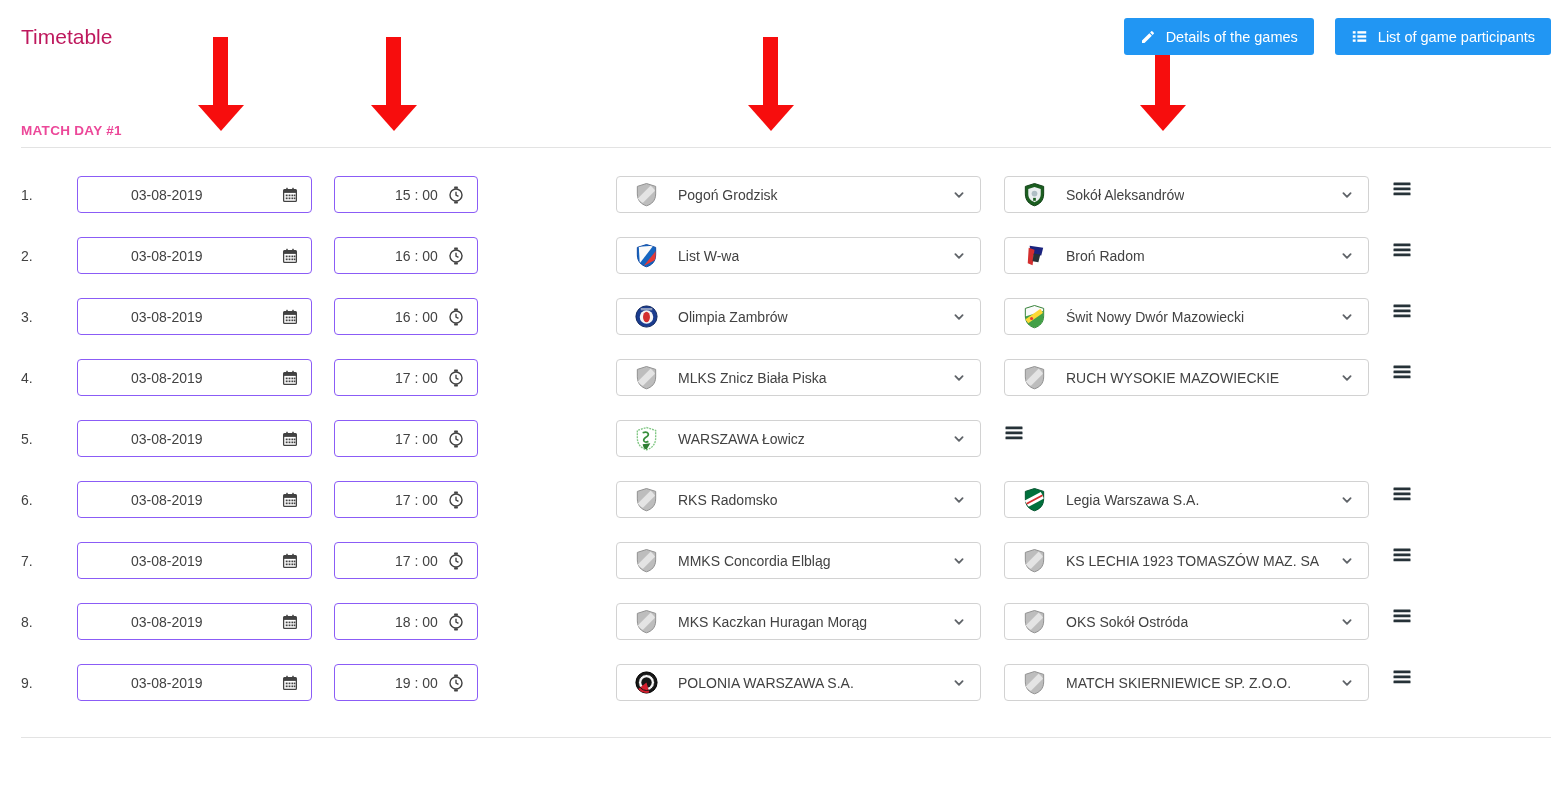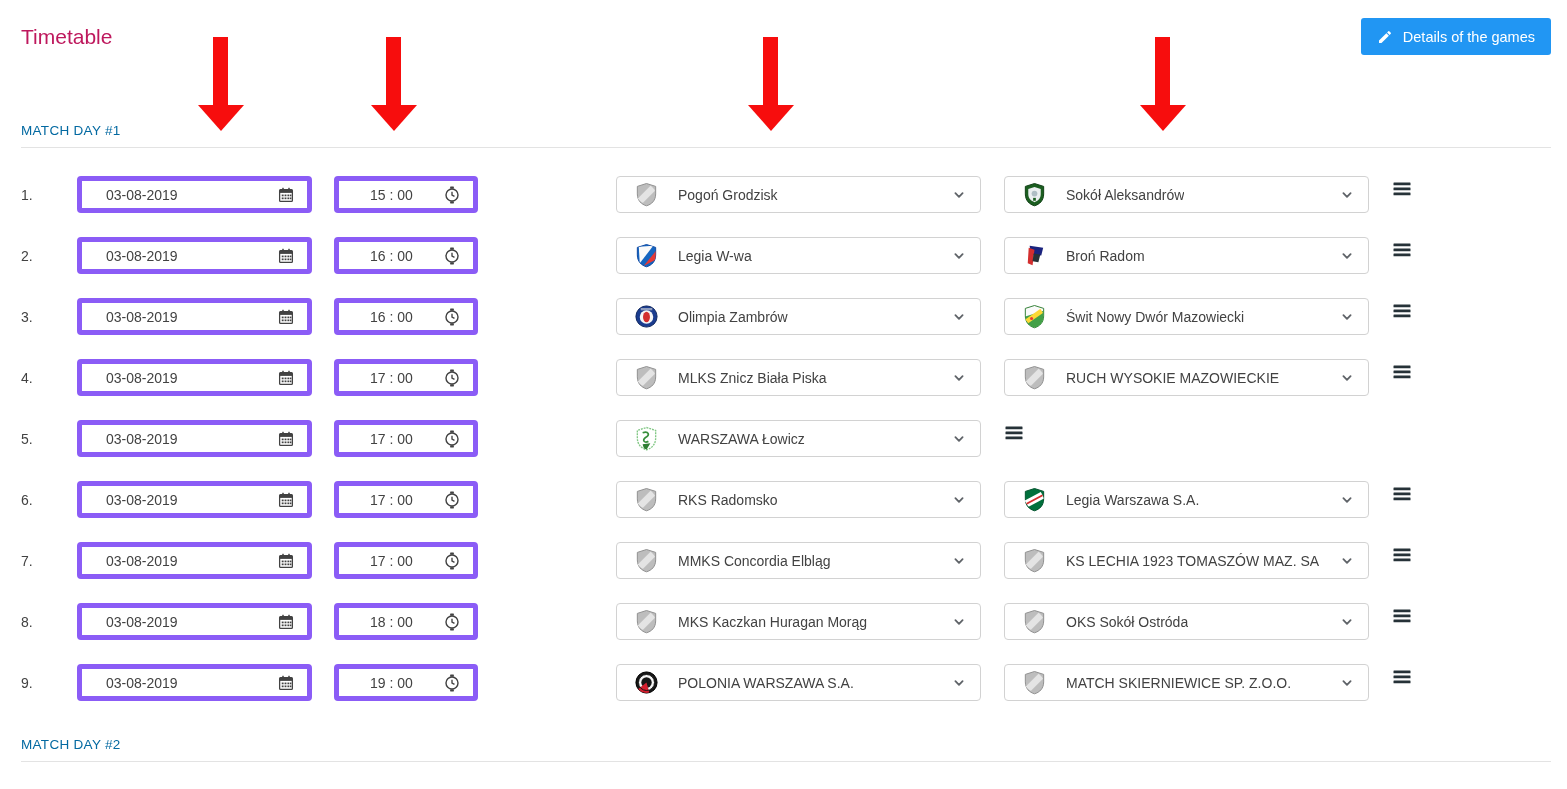--- a/index.html
+++ b/index.html
@@ -19,28 +19,28 @@
   .arrow { position:absolute; top:37px; width:47px; display:flex; flex-direction:column;
     align-items:center; z-index:1; pointer-events:none; }
   .arrow .shaft { width:15px; height:68px; background:#f70d0d; }
   .arrow .head { width:0; height:0; border-left:23.5px solid transparent;
     border-right:23.5px solid transparent; border-top:26px solid #f70d0d; }
   .arrow-1 { left:197px; } .arrow-2 { left:370px; } .arrow-3 { left:747px; } .arrow-4 { left:1139px; }
 
   
   .content { position:absolute; left:0; top:0; width:100%; padding:123px 16px 0 21px; z-index:2; }
   .section + .section { margin-top:36px; }
-  .section-label { font-size:13.5px; font-weight:400; color:#0369a1; letter-spacing:.3px; }
+  .section-label { font-size:13.5px; font-weight:700; color:#ec4899; letter-spacing:.3px; }
   .rule { border:none; border-top:1px solid #e3e3e3; margin-top:9px; }
   .rows { margin-top:28px; }
 
   
   .row { display:flex; align-items:center; height:37px; margin-bottom:24px; }
   .num { width:56px; font-size:14px; color:#424242; }
-  .field { position:relative; height:37px; border:5px solid #8b5cf6; border-radius:4px; background:#fff; }
+  .field { position:relative; height:37px; border:1px solid #8b5cf6; border-radius:4px; background:#fff;padding-left:29px; }
   .field input { width:100%; height:100%; border:none; outline:none; background:transparent;
     font-family:inherit; font-size:14px; color:#424242; }
   .field .f-icon { position:absolute; right:12px; top:50%; transform:translateY(-50%);
     display:flex; cursor:pointer; }
   .date-field { width:235px; margin-right:22px; }
   .date-field input { padding:0 40px 0 24px; }
   .time-field { width:144px; margin-right:138px; }
   .time-field input { padding:0 34px 0 31px; }
 
   .team-select { position:relative; width:365px; height:37px; border:1px solid #d2d2d2;
@@ -63,20 +63,35 @@
   <div class="page-title">Timetable</div>
 
   <div class="toolbar">
     <button class="btn">
       <span>
         <svg width="16" height="16" viewBox="0 0 24 24">
             <path fill="#fff" d="M3 17.25V21h3.75L17.81 9.94l-3.75-3.75L3 17.25zM20.71 7.04c.39-.39.39-1.02 0-1.41l-2.34-2.34a.9959.9959 0 0 0-1.41 0l-1.83 1.83 3.75 3.75 1.83-1.83z"></path>
           </svg>
       </span>
       <span>Details of the games</span>
+    </button>
+    <button class="btn">
+      <span>
+        <svg width="17" height="17" viewBox="0 0 24 24">
+            <g fill="#fff">
+              <rect x="2.5" y="4.5" width="4" height="3.4"></rect>
+              <rect x="2.5" y="10.3" width="4" height="3.4"></rect>
+              <rect x="2.5" y="16.1" width="4" height="3.4"></rect>
+              <rect x="9" y="4.5" width="12.5" height="3.4"></rect>
+              <rect x="9" y="10.3" width="12.5" height="3.4"></rect>
+              <rect x="9" y="16.1" width="12.5" height="3.4"></rect>
+            </g>
+          </svg>
+      </span>
+      <span>List of game participants</span>
     </button>
   </div>
 
   <div class="arrow arrow-1">
       <div class="shaft"></div>
       <div class="head"></div>
     </div>
   <div class="arrow arrow-2">
       <div class="shaft"></div>
       <div class="head"></div>
@@ -220,21 +235,21 @@
                   <defs>
                     <clipPath id="cp2">
                       <path d="M14 2.6 L23.5 5.6 V13.4 C23.5 20.3 19.3 24.2 14 25.7 C8.7 24.2 4.5 20.3 4.5 13.4 V5.6 Z"></path>
                     </clipPath>
                   </defs>
                   <path d="M14 2.6 L23.5 5.6 V13.4 C23.5 20.3 19.3 24.2 14 25.7 C8.7 24.2 4.5 20.3 4.5 13.4 V5.6 Z" fill="#1565c0" stroke="#0d47a1"></path>
                   <polygon points="6,5 21,4 7,22" fill="#fafafa" clip-path="url(#cp2)"></polygon>
                   <polygon points="24,9 24,18 11,25" fill="#e53935" clip-path="url(#cp2)"></polygon>
                 </svg>
               </span>
-      <span class="team-name bind-home">Legia W-wa</span>
+      <span class="team-name bind-home">List W-wa</span>
       <span class="chev">
         <svg width="14" height="14" viewBox="0 0 14 14">
                   <path d="M3.4 5.2 L7 8.8 L10.6 5.2" fill="none" stroke="#5f6368" stroke-width="1.8" stroke-linecap="round" stroke-linejoin="round"></path>
                 </svg>
       </span>
     </div>
     <div class="team-select away" role="listbox">
       <span class="crest away-crest">
                 <svg viewBox="0 0 28 28">
                   <polygon points="9,4 23,6 21,14 10,13" fill="#1a237e"></polygon>
@@ -822,18 +837,17 @@
                   <rect x="0.5" y="5.6" width="17" height="2.7" rx="0.4"></rect>
                   <rect x="0.5" y="10.6" width="17" height="2.7" rx="0.4"></rect>
                 </g>
               </svg>
     </div>
   </div>
 </div>
   </section>
 
   <section class="section">
-    <div class="section-label">MATCH DAY #2</div>
     <hr class="rule">
     <div class="rows"></div>
   </section>
 </div>
 </div>
 
 </body></html>

